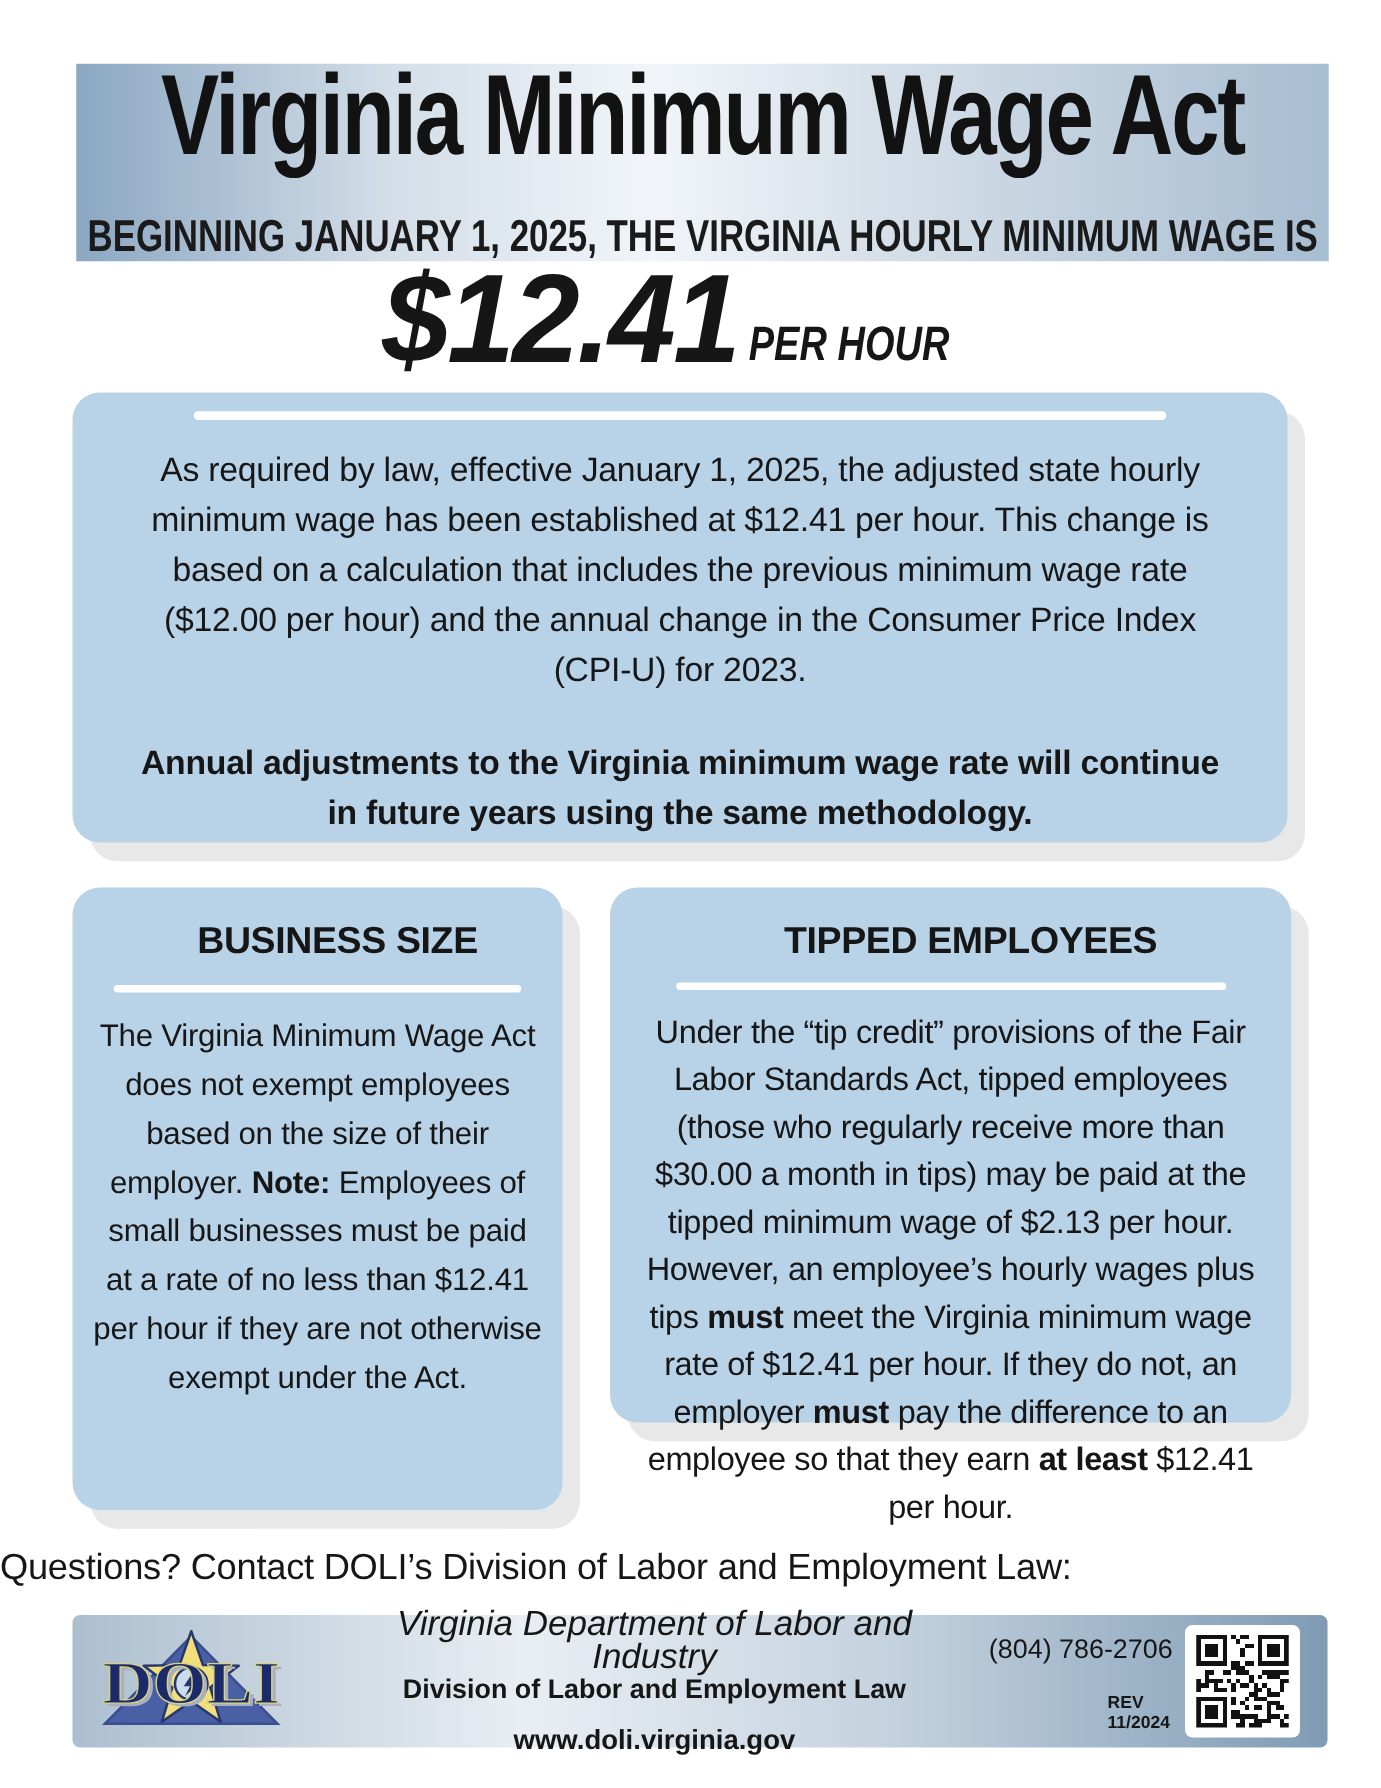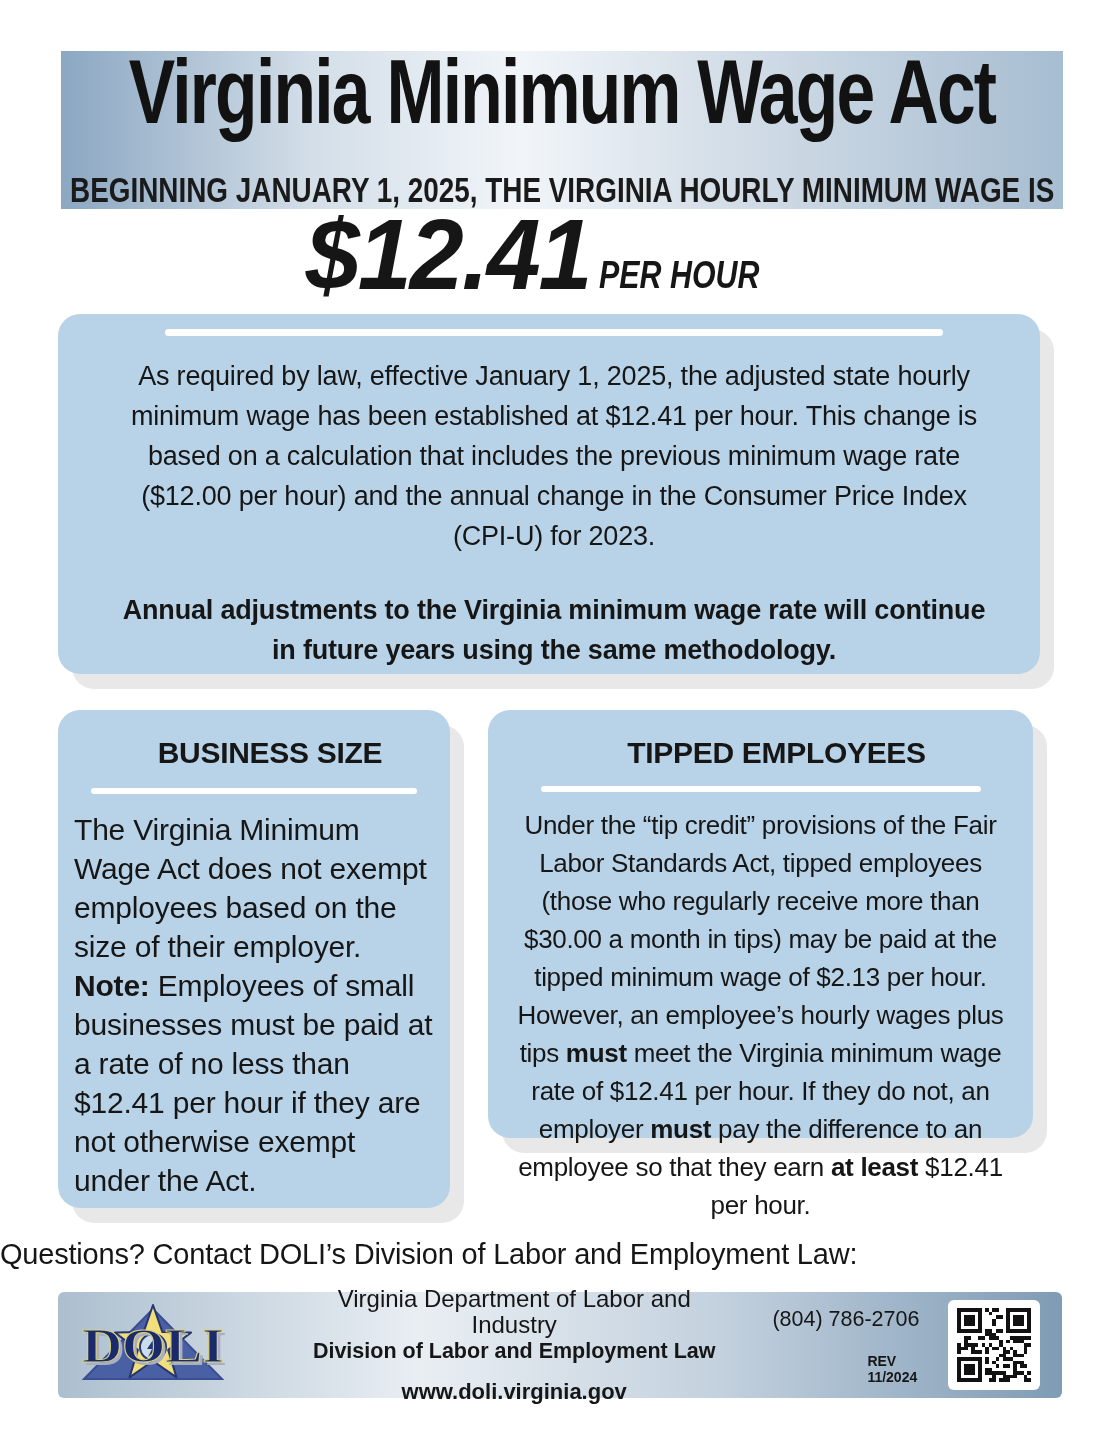--- a/index.html
+++ b/index.html
@@ -24,46 +24,46 @@
   
   .wage{position:absolute;top:206px;left:0;width:100%;text-align:center;font-style:italic;}
   .wage-inner{display:inline-flex;align-items:baseline;}
   .amount{font-weight:700;font-size:97px;letter-spacing:-2px;line-height:1;display:inline-block;transform:scaleY(1.04);}
   .unit{font-weight:700;font-size:38px;margin-left:8px;display:inline-block;transform:scale(0.8,1.02);transform-origin:left bottom;letter-spacing:0;}
 
   
   .bluebox{position:absolute;background:#B8D3E8;border-radius:22px;box-shadow:14px 15px 0 #E8E8E8;}
   .divider{background:#ffffff;border-radius:4px;}
 
-  .box-main{left:58px;top:314px;width:972px;height:360px;padding-left:10px;}
+  .box-main{left:58px;top:314px;width:972px;height:360px;}
   .box-main .divider{width:778px;height:7px;margin:15px auto 0;}
   .box-main p{margin:20px 42px 0;text-align:center;font-size:27px;line-height:40px;letter-spacing:-0.2px;}
   .box-main .p2{font-weight:700;margin-top:34px;}
 
   .box-biz{left:58px;top:710px;width:392px;height:498px;}
   .box-tip{left:488px;top:710px;width:545px;height:428px;}
   .box-head{text-align:center;font-weight:700;font-size:30px;margin-top:26px;letter-spacing:-0.3px;padding-left:32px;}
   .box-biz .divider{width:326px;height:6px;margin:18px auto 0;}
   .box-tip .divider{width:440px;height:6px;margin:16px auto 0;}
-  .box-biz p{margin:16px 16px 0;font-size:30px;line-height:39px;letter-spacing:-0.2px;}
+  .box-biz p{margin:16px 16px 0;text-align:center;font-size:25px;line-height:39px;letter-spacing:-0.2px;}
   .box-tip p{margin:14px 14px 0;text-align:center;font-size:26px;line-height:38px;letter-spacing:-0.3px;}
   .b{font-weight:700;}
 
   
   .questions{position:absolute;top:1238px;left:0;width:100%;text-align:left;font-size:29px;letter-spacing:-0.2px;}
 
   
   .footer{
     position:absolute;left:58px;top:1292px;width:1004px;height:106px;border-radius:6px;
     background:linear-gradient(90deg,#ACBFCF 0%,#E9EEF3 36%,#C3D1DE 66%,#7F9BB5 100%);
     display:flex;align-items:center;
   }
   .logo{margin-left:16px;flex:0 0 auto;}
   .dept{margin-left:62px;text-align:center;}
-  .dept .l1{font-size:24px;line-height:26px;}
+  .dept .l1{font-size:28px;line-height:26px;font-style:italic;}
   .dept .l2{font-size:21.5px;line-height:26px;font-weight:700;}
   .dept .www{font-size:22px;font-weight:700;margin-top:15px;}
   .contact{margin-left:38px;}
   .contact .phone{font-size:21.5px;line-height:27px;}
   .contact .email{font-size:21.5px;line-height:27px;}
   .contact .rev{font-size:14px;font-weight:700;margin-top:20px;margin-left:78px;padding-left:17px;}
   .qrcard{
     margin-left:auto;margin-right:22px;width:92px;height:90px;background:#ffffff;border-radius:6px;
     display:flex;align-items:center;justify-content:center;flex:0 0 auto;
   }

